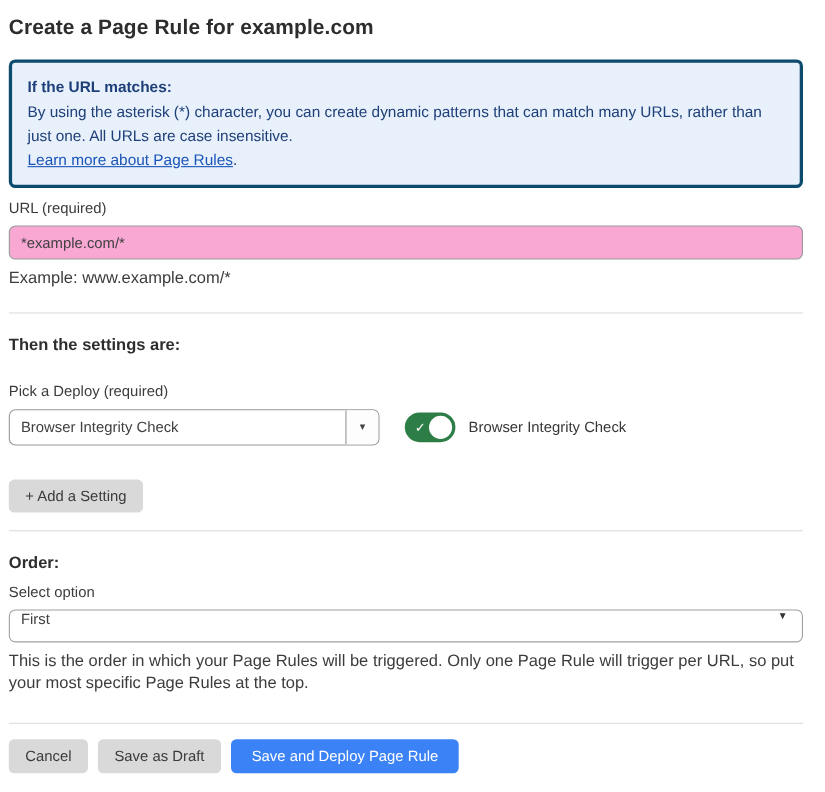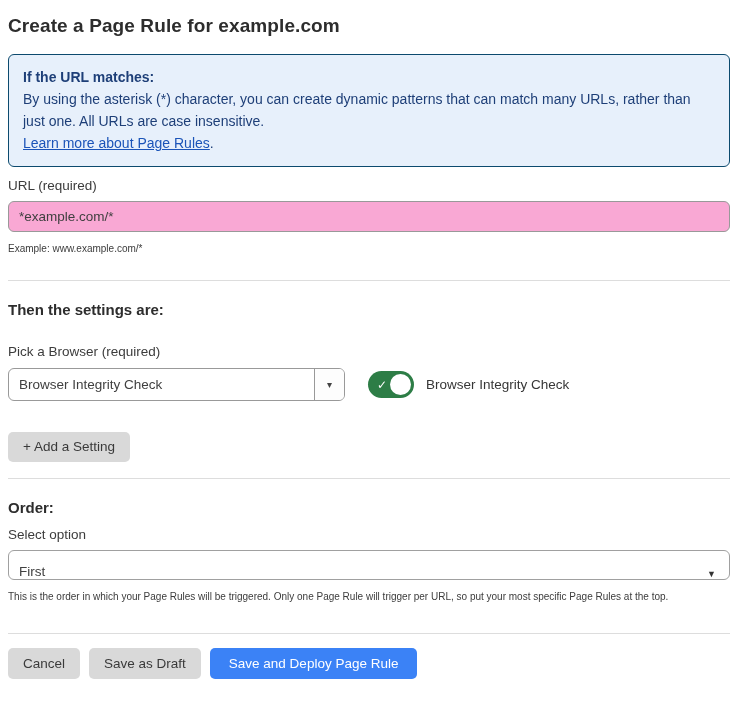--- a/index.html
+++ b/index.html
@@ -16,21 +16,21 @@
   }
   .page-title {
     font-size: 19px;
     font-weight: bold;
     color: #2d2d2d;
     letter-spacing: 0.1px;
   }
   .info-box {
     margin-top: 17px;
     background: #e7f0fb;
-    border: 1px solid #0c4a6e;
+    border: 3px solid #0c4a6e;
     border-radius: 6px;
     padding: 11px 14px 12px 14px;
     color: #1e3f78;
     font-size: 14px;
     line-height: 22px;
   }
   .info-heading { font-weight: bold; }
   .info-link {
     color: #1b54b8;
     text-decoration: underline;
@@ -50,21 +50,21 @@
     border: 1px solid #999;
     border-radius: 6px;
     padding: 0 10px;
     font-size: 13.5px;
     color: #404040;
     font-family: "Liberation Sans", "DejaVu Sans", sans-serif;
     background: #f9a8d4;
     outline: none;
   }
   .helper-text {
-    font-size: 10px;
+    font-size: 15px;
     color: #3c3c3c;
     margin-top: 7px;
     line-height: 20px;
   }
   .divider {
     border: none;
     border-top: 1px solid #ddd;
     margin-top: 21px;
   }
   .section-heading {
@@ -160,21 +160,21 @@
   }
   .add-setting-btn { margin-top: 31px; text-align: right; }
   .select-box {
     width: 100%;
     height: 30px;
     margin-top: 8px;
     border: 1px solid #a0a0a0;
     border-radius: 6px;
     background: #fff;
     display: flex;
-    align-items: flex-end;
+    align-items: flex-start;
     justify-content: space-between;
     padding: 0 13px 0 10px;
     font-size: 13.5px;
     color: #404040;
     cursor: pointer;
   }
   .select-arrow { font-size: 9px; color: #333; }
   .order-helper { margin-top: 7px; max-width: 722px; }
   .actions-row {
     margin-top: 14px;
@@ -204,21 +204,21 @@
   </div>
 
   <div class="field-label">URL (required)</div>
   <input class="text-input" type="text" value="*example.com/*" style="">
   <div class="helper-text">Example: www.example.com/*</div>
 
   <hr class="divider">
 
   <div class="section-heading">Then the settings are:</div>
 
-  <div class="field-label" style="margin-top:26px;">Pick a Browser (required)</div>
+  <div class="field-label" style="margin-top:26px;">Pick a Deploy (required)</div>
 
   <div class="controls-row">
     <div class="combobox">
       <div class="combobox-value">Browser Integrity Check</div>
       <div class="combobox-arrow-cell">
         <span class="arrow-glyph">▾</span>
       </div>
     </div>
     <div class="toggle">
       <span class="toggle-check">✓</span>

